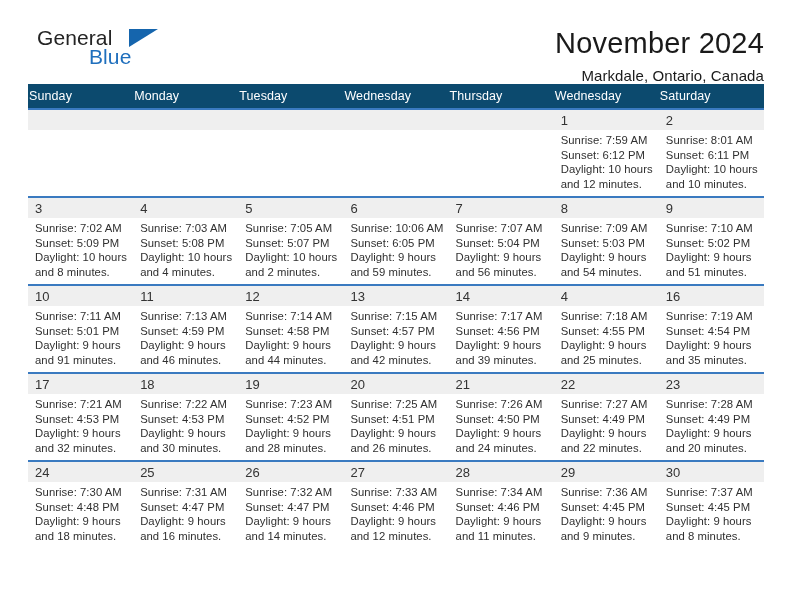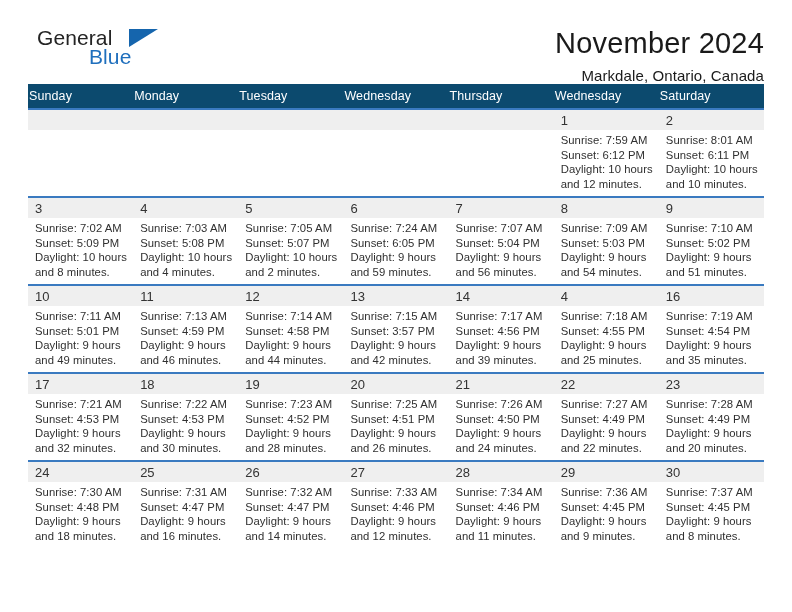--- a/index.html
+++ b/index.html
@@ -237,21 +237,21 @@
             <div class="cell-body">
               <div class="cell-line">Sunrise: 7:05 AM</div>
               <div class="cell-line">Sunset: 5:07 PM</div>
               <div class="cell-line">Daylight: 10 hours</div>
               <div class="cell-line">and 2 minutes.</div>
             </div>
           </td>
           <td>
             <div class="daynum">6</div>
             <div class="cell-body">
-              <div class="cell-line">Sunrise: 7:24 AM</div>
+              <div class="cell-line">Sunrise: 10:06 AM</div>
               <div class="cell-line">Sunset: 6:05 PM</div>
               <div class="cell-line">Daylight: 9 hours</div>
               <div class="cell-line">and 59 minutes.</div>
             </div>
           </td>
           <td>
             <div class="daynum">7</div>
             <div class="cell-body">
               <div class="cell-line">Sunrise: 7:07 AM</div>
               <div class="cell-line">Sunset: 5:04 PM</div>
@@ -278,21 +278,21 @@
             </div>
           </td>
         </tr>
         <tr class="week-row">
           <td>
             <div class="daynum">10</div>
             <div class="cell-body">
               <div class="cell-line">Sunrise: 7:11 AM</div>
               <div class="cell-line">Sunset: 5:01 PM</div>
               <div class="cell-line">Daylight: 9 hours</div>
-              <div class="cell-line">and 49 minutes.</div>
+              <div class="cell-line">and 91 minutes.</div>
             </div>
           </td>
           <td>
             <div class="daynum">11</div>
             <div class="cell-body">
               <div class="cell-line">Sunrise: 7:13 AM</div>
               <div class="cell-line">Sunset: 4:59 PM</div>
               <div class="cell-line">Daylight: 9 hours</div>
               <div class="cell-line">and 46 minutes.</div>
             </div>
@@ -303,21 +303,21 @@
               <div class="cell-line">Sunrise: 7:14 AM</div>
               <div class="cell-line">Sunset: 4:58 PM</div>
               <div class="cell-line">Daylight: 9 hours</div>
               <div class="cell-line">and 44 minutes.</div>
             </div>
           </td>
           <td>
             <div class="daynum">13</div>
             <div class="cell-body">
               <div class="cell-line">Sunrise: 7:15 AM</div>
-              <div class="cell-line">Sunset: 3:57 PM</div>
+              <div class="cell-line">Sunset: 4:57 PM</div>
               <div class="cell-line">Daylight: 9 hours</div>
               <div class="cell-line">and 42 minutes.</div>
             </div>
           </td>
           <td>
             <div class="daynum">14</div>
             <div class="cell-body">
               <div class="cell-line">Sunrise: 7:17 AM</div>
               <div class="cell-line">Sunset: 4:56 PM</div>
               <div class="cell-line">Daylight: 9 hours</div>

